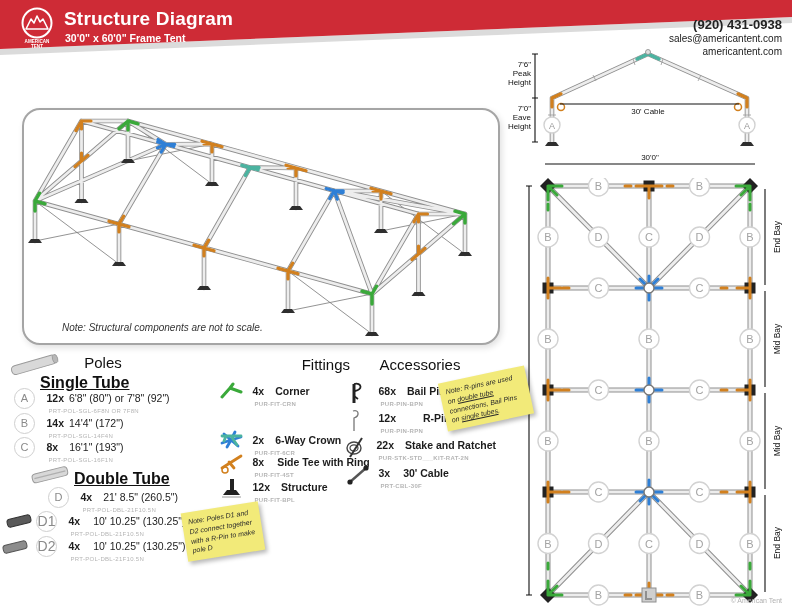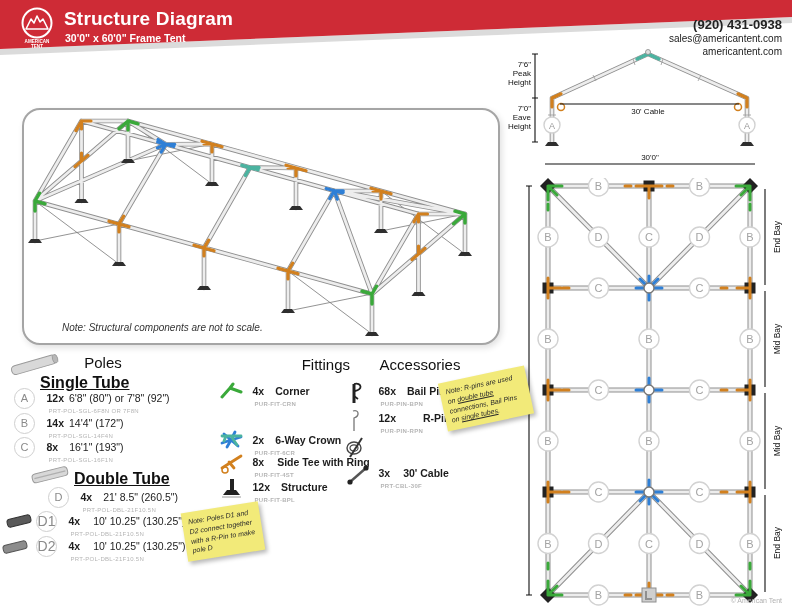--- a/index.html
+++ b/index.html
@@ -343,20 +343,22 @@
     <div class="part">PUR-PIN-RPN</div></span>
 </div>
 <div class="frow" style="left:344px;top:435px;">
   <span class="ficon">
     <svg width="24" height="26" viewBox="0 0 24 26">
         <ellipse cx="10" cy="13" rx="7" ry="6" fill="none" stroke="#444" stroke-width="1.4"></ellipse>
         <ellipse cx="10" cy="13" rx="4" ry="3.2" fill="none" stroke="#444" stroke-width="1.2"></ellipse>
         <line x1="18" y1="3" x2="6" y2="22" stroke="#333" stroke-width="2"></line>
       </svg>
   </span>
+  <span class="ftxt"><span class="l1"><b>22x</b><span style="margin-left:6px;">Stake and Ratchet</span></span>
+    <div class="part">PUR-STK-STD___KIT-RAT-2N</div></span>
 </div>
 <div class="frow" style="left:346px;top:463px;">
   <span class="ficon">
     <svg width="24" height="24" viewBox="0 0 24 24">
         <line x1="4" y1="19" x2="20" y2="5" stroke="#555" stroke-width="2.4"></line>
         <circle cx="4" cy="19" r="2.6" fill="#222"></circle>
         <circle cx="20" cy="5" r="2.6" fill="#222"></circle>
       </svg>
   </span>
   <span class="ftxt"><span class="l1"><b>3x</b><span style="margin-left:8px;">30' Cable</span></span>

